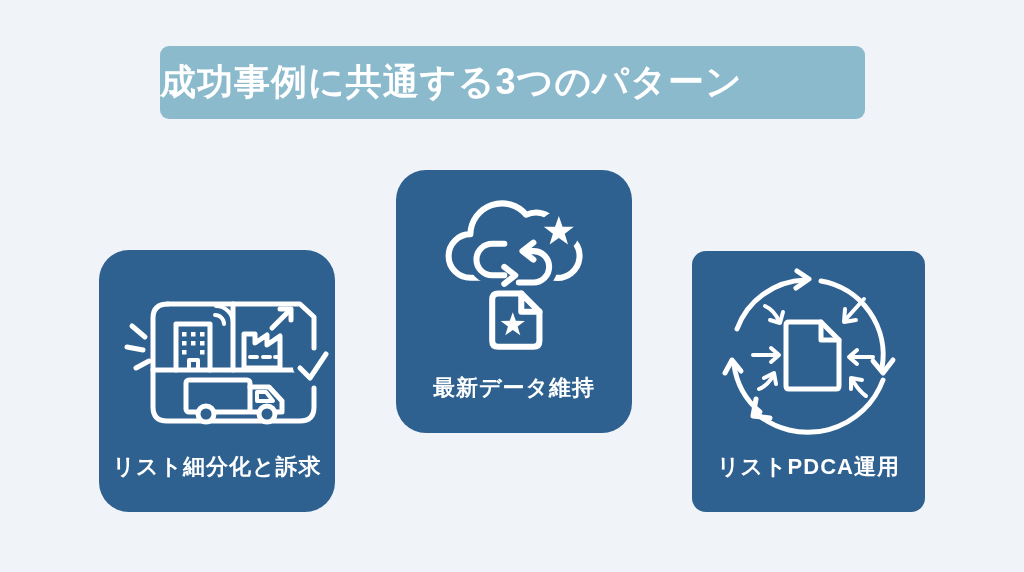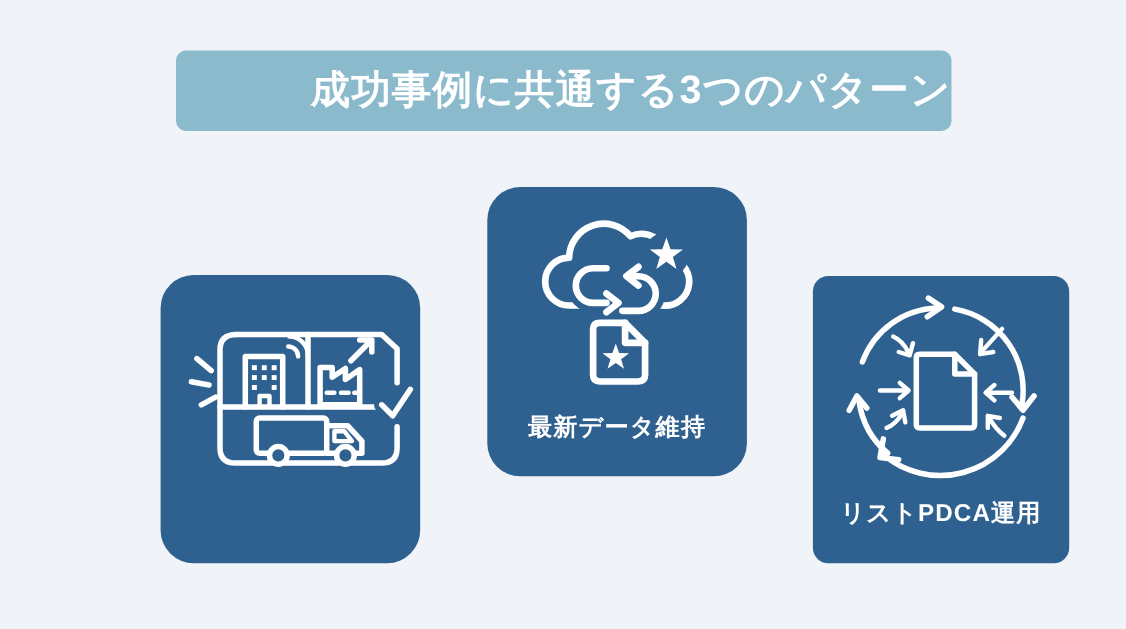--- a/index.html
+++ b/index.html
@@ -4,27 +4,27 @@
 <style>
   html,body{margin:0;padding:0;background:#e6ecf2;}
   .canvas{
     position:relative;width:1024px;height:572px;overflow:hidden;
     background:var(--bg,#f0f4f9);
     font-family:"Liberation Sans","DejaVu Sans",sans-serif;
   }
   .banner{
     position:absolute;left:160px;top:46px;width:705px;height:73px;
     background:var(--banner,#8cbacd);border-radius:9px;
-    display:flex;align-items:center;justify-content:flex-end;
+    display:flex;align-items:center;justify-content:flex-start;
   }
   .banner .title{
     color:#fff;font-size:36px;font-weight:bold;letter-spacing:1px;white-space:nowrap;
   }
   .card{
-    position:absolute;background:var(--card,#2e6190);border-radius:30px;margin-left:47px;
+    position:absolute;background:var(--card,#2e6190);border-radius:30px;
   }
   #card-left{left:99px;top:250px;width:236px;height:262px;}
   #card-mid{left:396px;top:170px;width:236px;height:263px;}
   #card-right{left:692px;top:251px;width:233px;height:261px;border-radius:14px;}
   .card svg{position:absolute;overflow:visible;display:block;}
   #icon-left{left:25px;top:40px;}
   #icon-mid{left:38px;top:6px;}
   #icon-right{left:33px;top:25px;}
   .card .label{
     position:absolute;left:0;right:0;bottom:30px;text-align:center;
@@ -76,20 +76,21 @@
 
       <path class="halo" d="M176,78 L186,88 L202,64"></path>
       <path class="stroke" d="M176,78 L186,88 L202,64"></path>
 
       <rect class="stroke" x="62" y="90" width="64" height="32" rx="3"></rect>
       <path class="stroke" d="M126,97 H145 L158,111 V122 H126"></path>
       <path class="stroke-thin" d="M133,102 h9 l7,9 h-16 z"></path>
       <circle class="stroke knock" cx="82" cy="124" r="8"></circle>
       <circle class="stroke knock" cx="143" cy="124" r="8"></circle>
     </svg>
+    <div class="label">リスト細分化と訴求</div>
   </div>
 
   <div class="card" id="card-mid">
     <svg id="icon-mid" width="160" height="172" viewBox="0 0 132 142">
 
       <path class="stroke" d="M30,84 A18,18 0 0 1 30,48 A26,26 0 0 1 76,32 A20,20 0 0 1 104,48 A16,16 0 0 1 100,84 Z"></path>
 
       <g>
         <path class="halo" d="M58,56 H48 A13,13 0 0 0 48,82 H58"></path>
         <path class="halo" d="M70,88 H82 A13,13 0 0 0 82,62 H74"></path>

